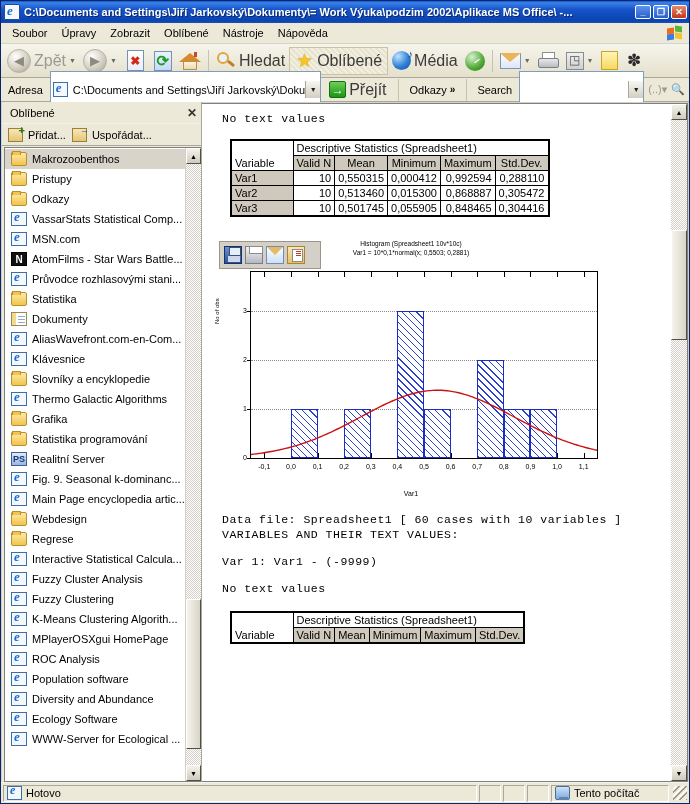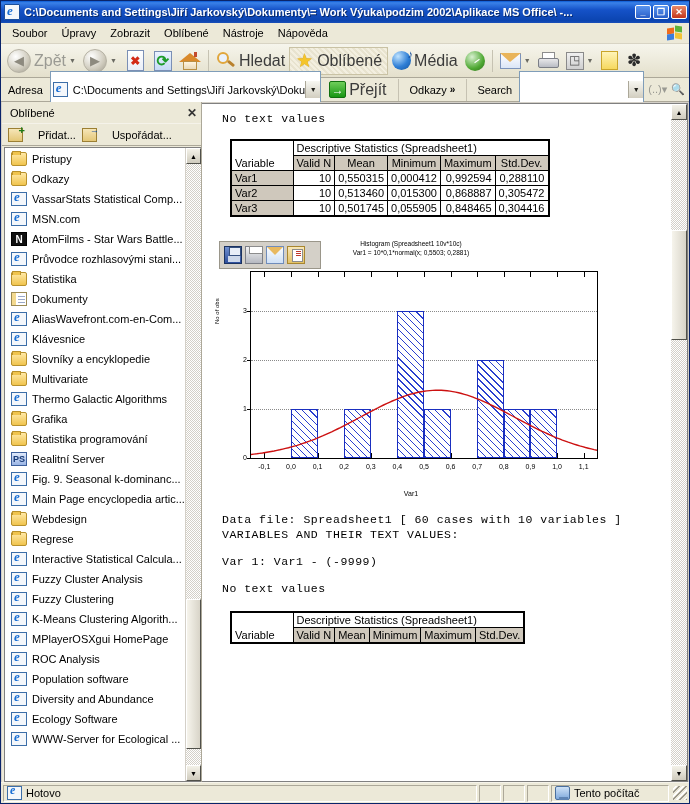--- a/index.html
+++ b/index.html
@@ -203,21 +203,21 @@
   #fav-header .t { flex:1 1 auto; }
   #fav-header .x { font-size:12px; font-weight:bold; color:#333; }
   #fav-toolbar {
     height: 23px; flex:0 0 23px;
     display:flex; align-items:center; gap:6px;
     padding: 0 6px;
     border-top: 1px solid #f5f3ea;
     border-bottom: 1px solid #aca899;
     font-size: 11px;
   }
-  .favtb-item { display:flex; align-items:center; gap:15px; }
+  .favtb-item { display:flex; align-items:center; gap:5px; }
   .ic-addfav, .ic-org {
     width:15px;height:14px;position:relative;
     background: linear-gradient(to bottom,#f6e6b8,#e4c777);
     border:1px solid #9c7f33;
   }
   .ic-addfav::after { content:"+"; position:absolute; right:-3px; top:-5px; color:#1a7a1a; font-weight:bold; font-size:11px; }
   .ic-org::after { content:"→"; position:absolute; right:-3px; top:-4px; color:#1a4f9c; font-weight:bold; font-size:9px; }
   #fav-list-wrap {
     flex: 1 1 auto; min-height: 0;
     background: #fff;
@@ -526,20 +526,24 @@
           <span class="ic-addfav"></span>
           <span>Přidat...</span>
         </div>
         <div class="favtb-item">
           <span class="ic-org"></span>
           <span>Uspořádat...</span>
         </div>
       </div>
       <div id="fav-list-wrap">
         <div id="fav-list">
+            <div class="fav-row sel">
+              <span class="fico folder"></span>
+              <span>Makrozoobenthos</span>
+            </div>
             <div class="fav-row">
               <span class="fico folder"></span>
               <span>Pristupy</span>
             </div>
             <div class="fav-row">
               <span class="fico folder"></span>
               <span>Odkazy</span>
             </div>
             <div class="fav-row">
               <span class="fico ie"></span>
@@ -569,24 +573,20 @@
               <span class="fico ie"></span>
               <span>AliasWavefront.com-en-Com...</span>
             </div>
             <div class="fav-row">
               <span class="fico ie"></span>
               <span>Klávesnice</span>
             </div>
             <div class="fav-row">
               <span class="fico folder"></span>
               <span>Slovníky a encyklopedie</span>
-            </div>
-            <div class="fav-row">
-              <span class="fico folder"></span>
-              <span>Multivariate</span>
             </div>
             <div class="fav-row">
               <span class="fico ie"></span>
               <span>Thermo Galactic Algorithms</span>
             </div>
             <div class="fav-row">
               <span class="fico folder"></span>
               <span>Grafika</span>
             </div>
             <div class="fav-row">

